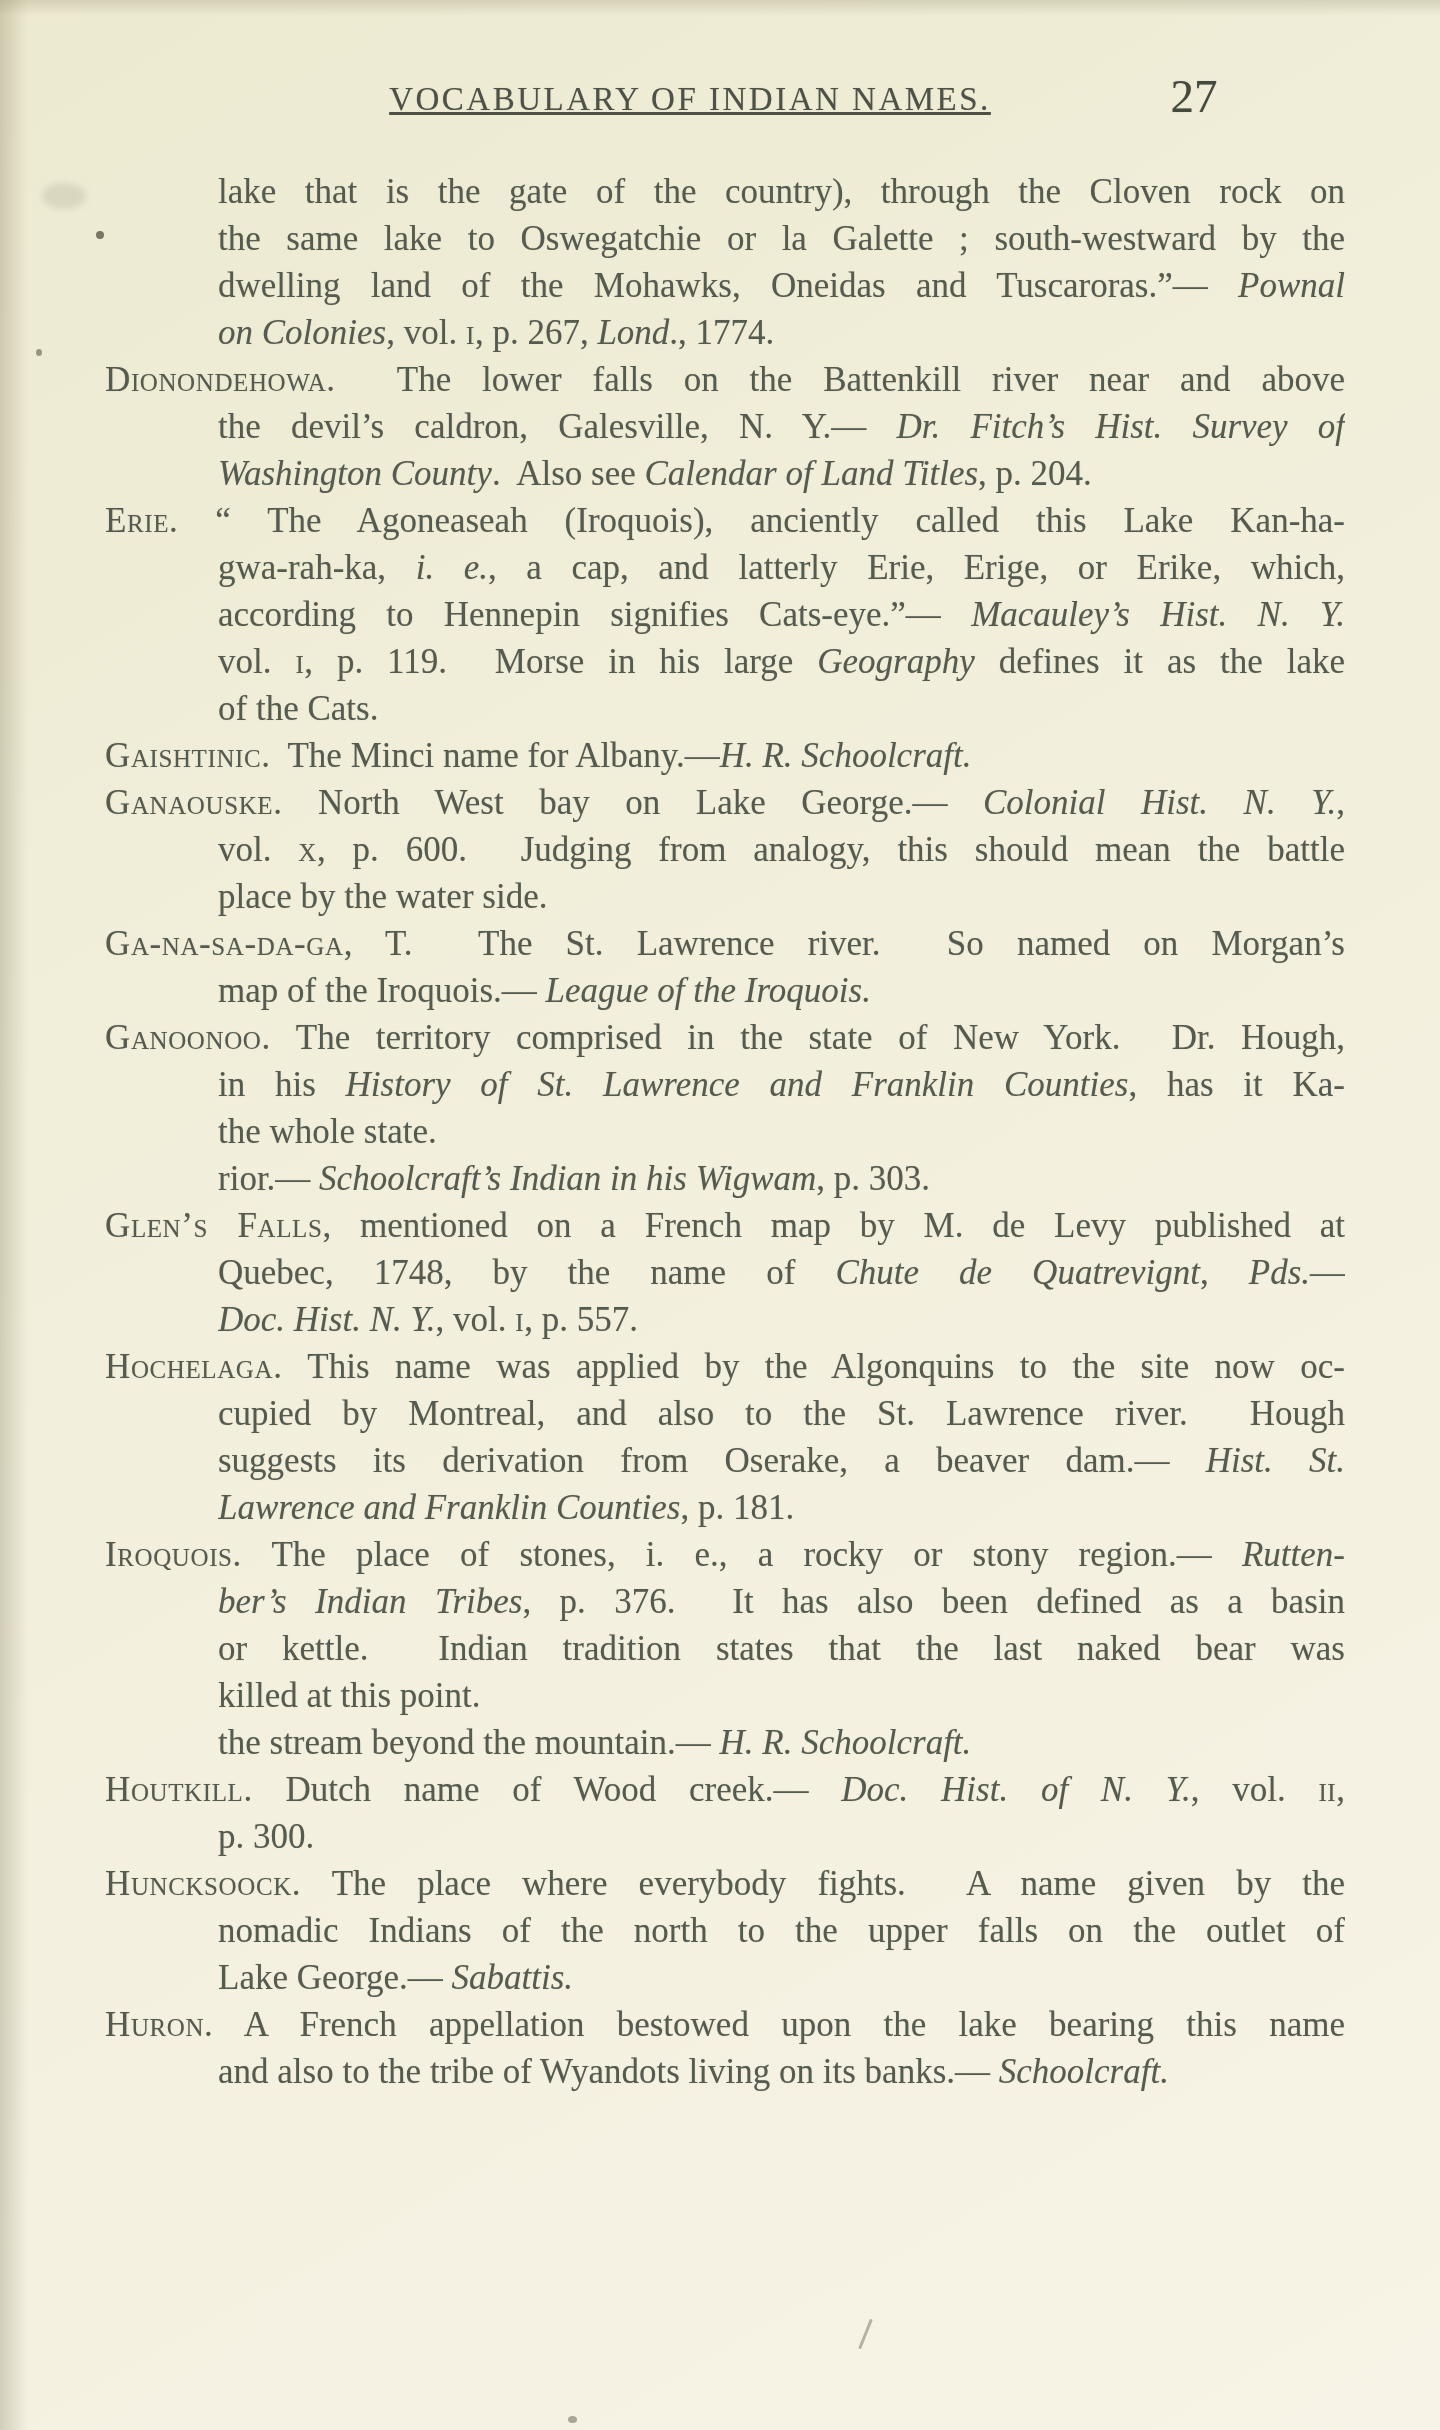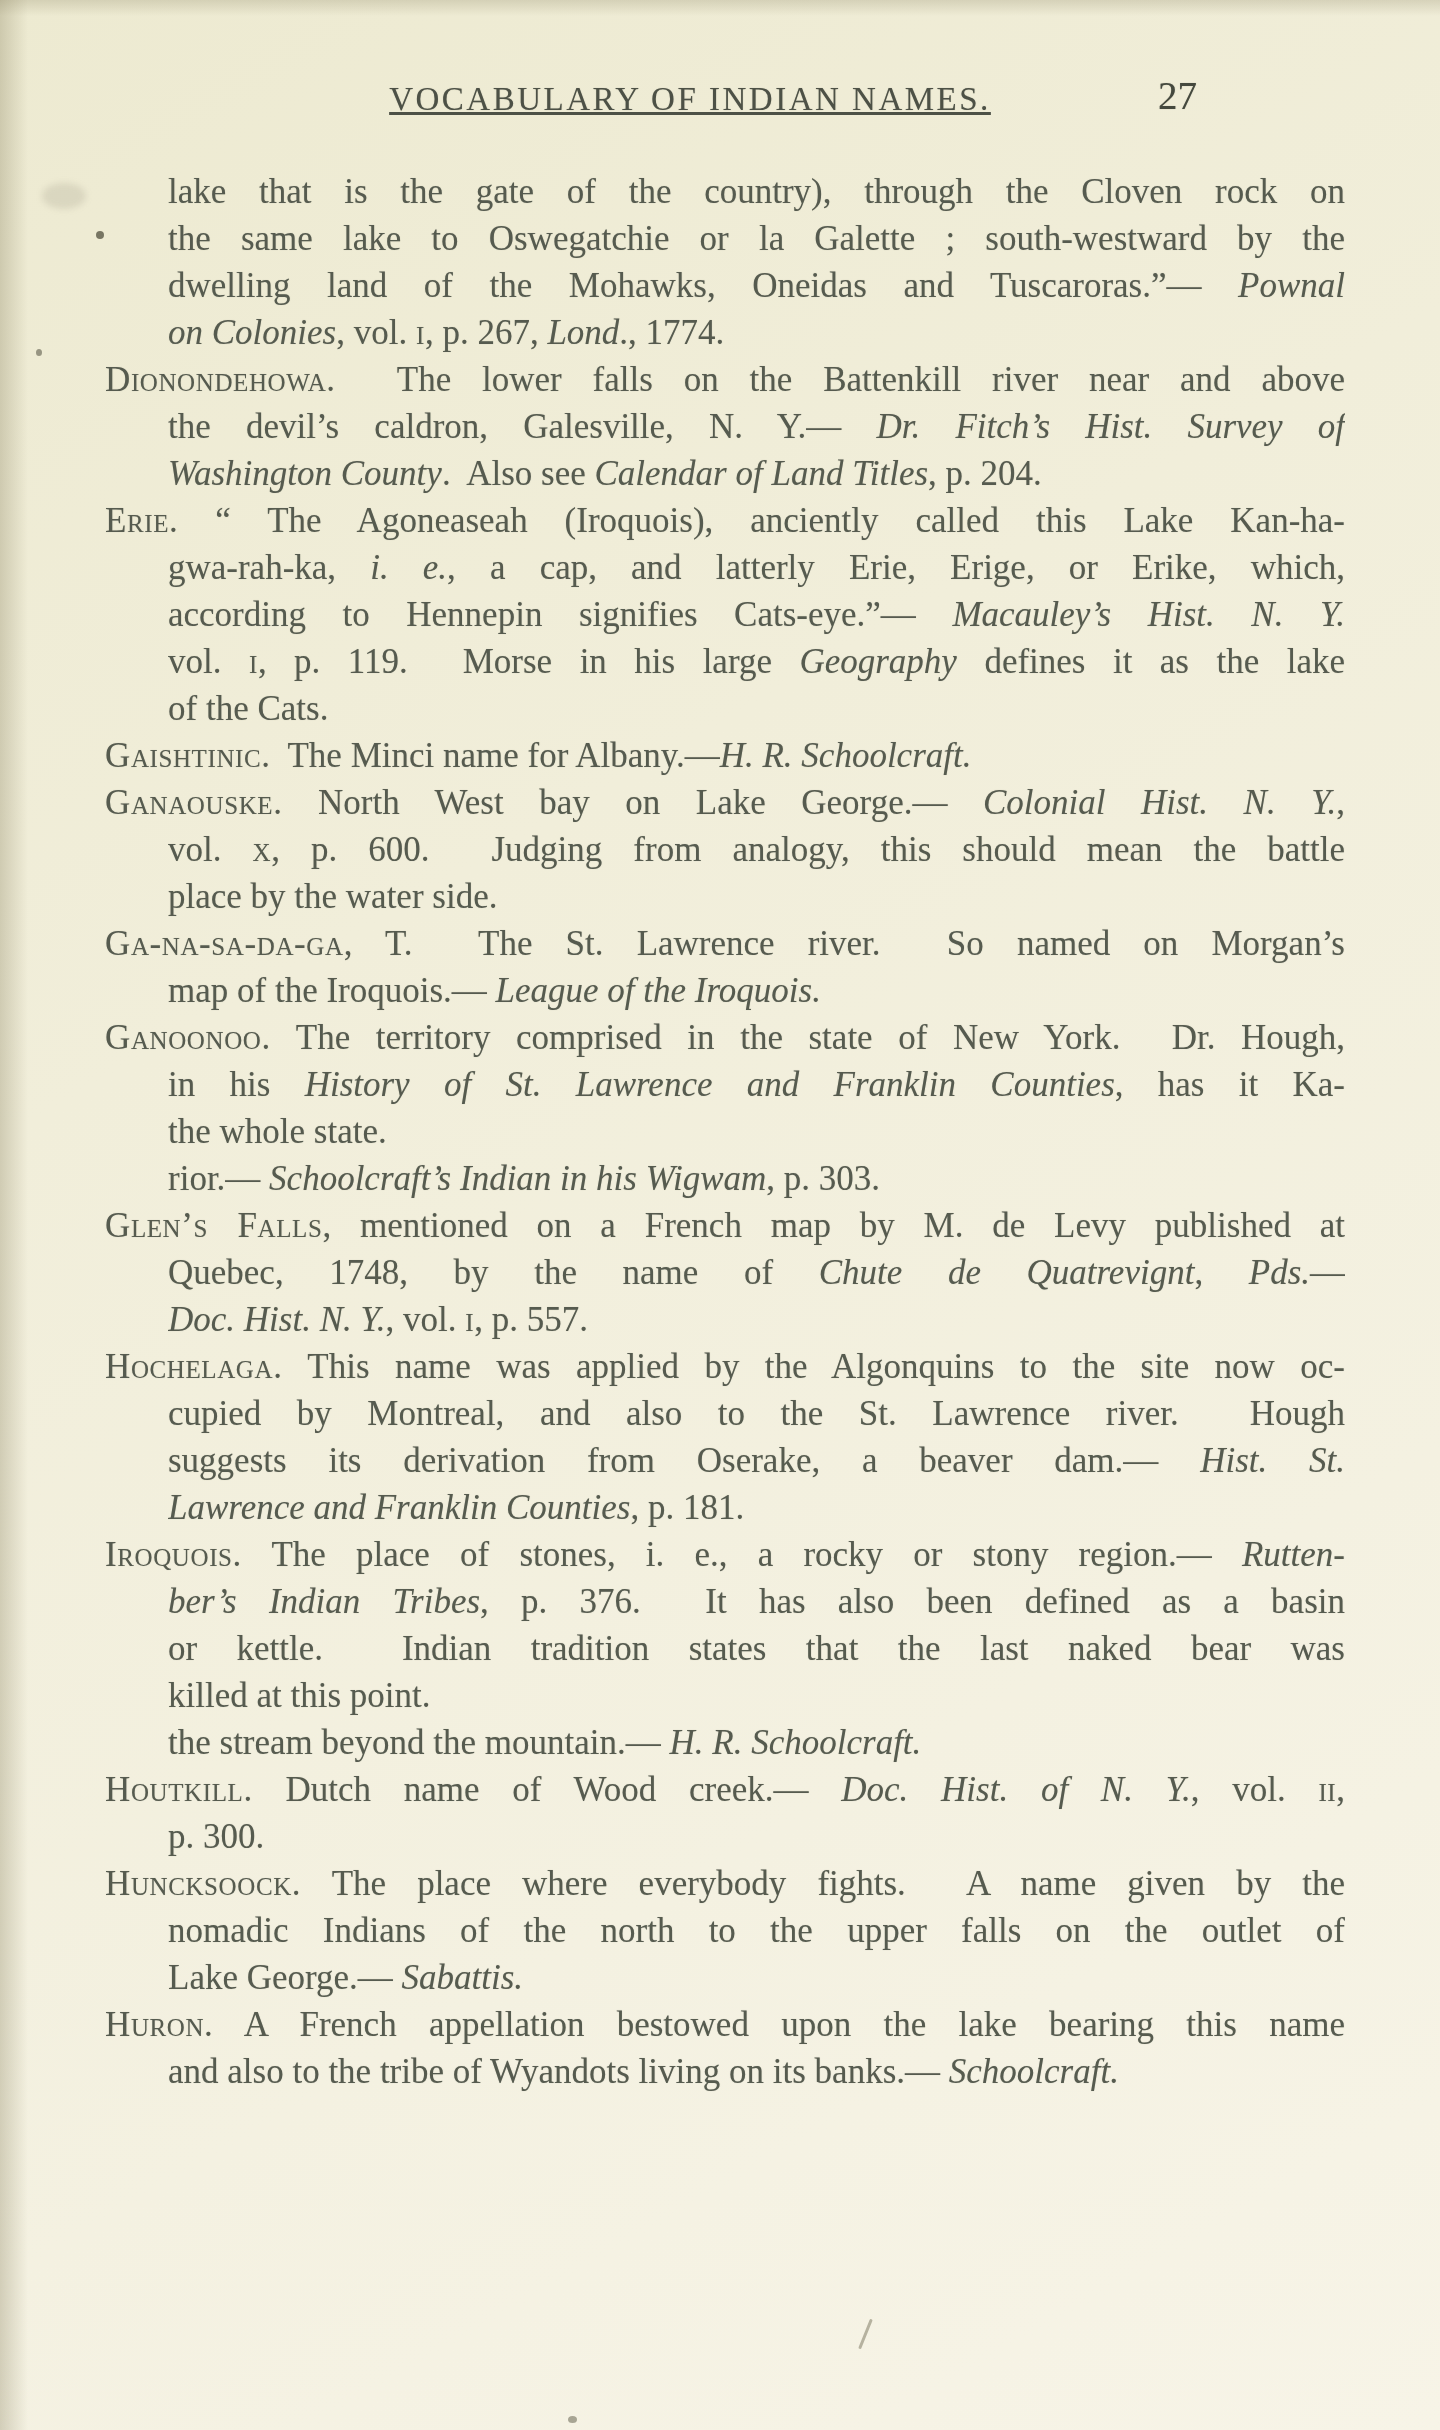--- a/index.html
+++ b/index.html
@@ -28,40 +28,40 @@
   .running-head-title {
     position: absolute; top: 78px; left: 105px; width: 1170px;
     text-align: center;
     font-size: 33px; line-height: 42px;
     letter-spacing: 2.5px;
     color: #4d5146;
     text-shadow: 0 0 1px rgba(77,81,70,0.35);
     text-decoration: underline;
   }
   .page-number {
-    position: absolute; top: 68px; left: 1158px; width: 140px;
-    text-align: left;
-    font-size: 39px; line-height: 56px;
+    position: absolute; top: 68px; left: 1124px; width: 140px;
+    text-align: center;
+    font-size: 47px; line-height: 56px;
     color: #45493e;
     text-shadow: 0 0 1px rgba(69,73,62,0.35);
   }
   .body-text {
     position: absolute; top: 168px; left: 105px; width: 1240px;
     font-size: 35px;
     color: var(--ink, #565b4f);
     text-shadow: 0 0 1px rgba(86,91,79,0.30);
   }
   .line {
     height: 47px; line-height: 47px;
     overflow: hidden;
     text-align: justify;
     text-align-last: justify;
     white-space: normal;
   }
-  .line.cont { margin-left: 63px; }
+  .line.cont { margin-left: 113px; }
   .line.end { text-align-last: left; }
   .sc { font-variant: small-caps; letter-spacing: 0.6px; }
   .it { font-style: italic; }
   
   .smudge {
     position: absolute; left: 42px; top: 183px; width: 44px; height: 26px;
     background: rgba(120,114,92,0.16); border-radius: 50%;
     filter: blur(3px);
   }
   .dot-1 {

